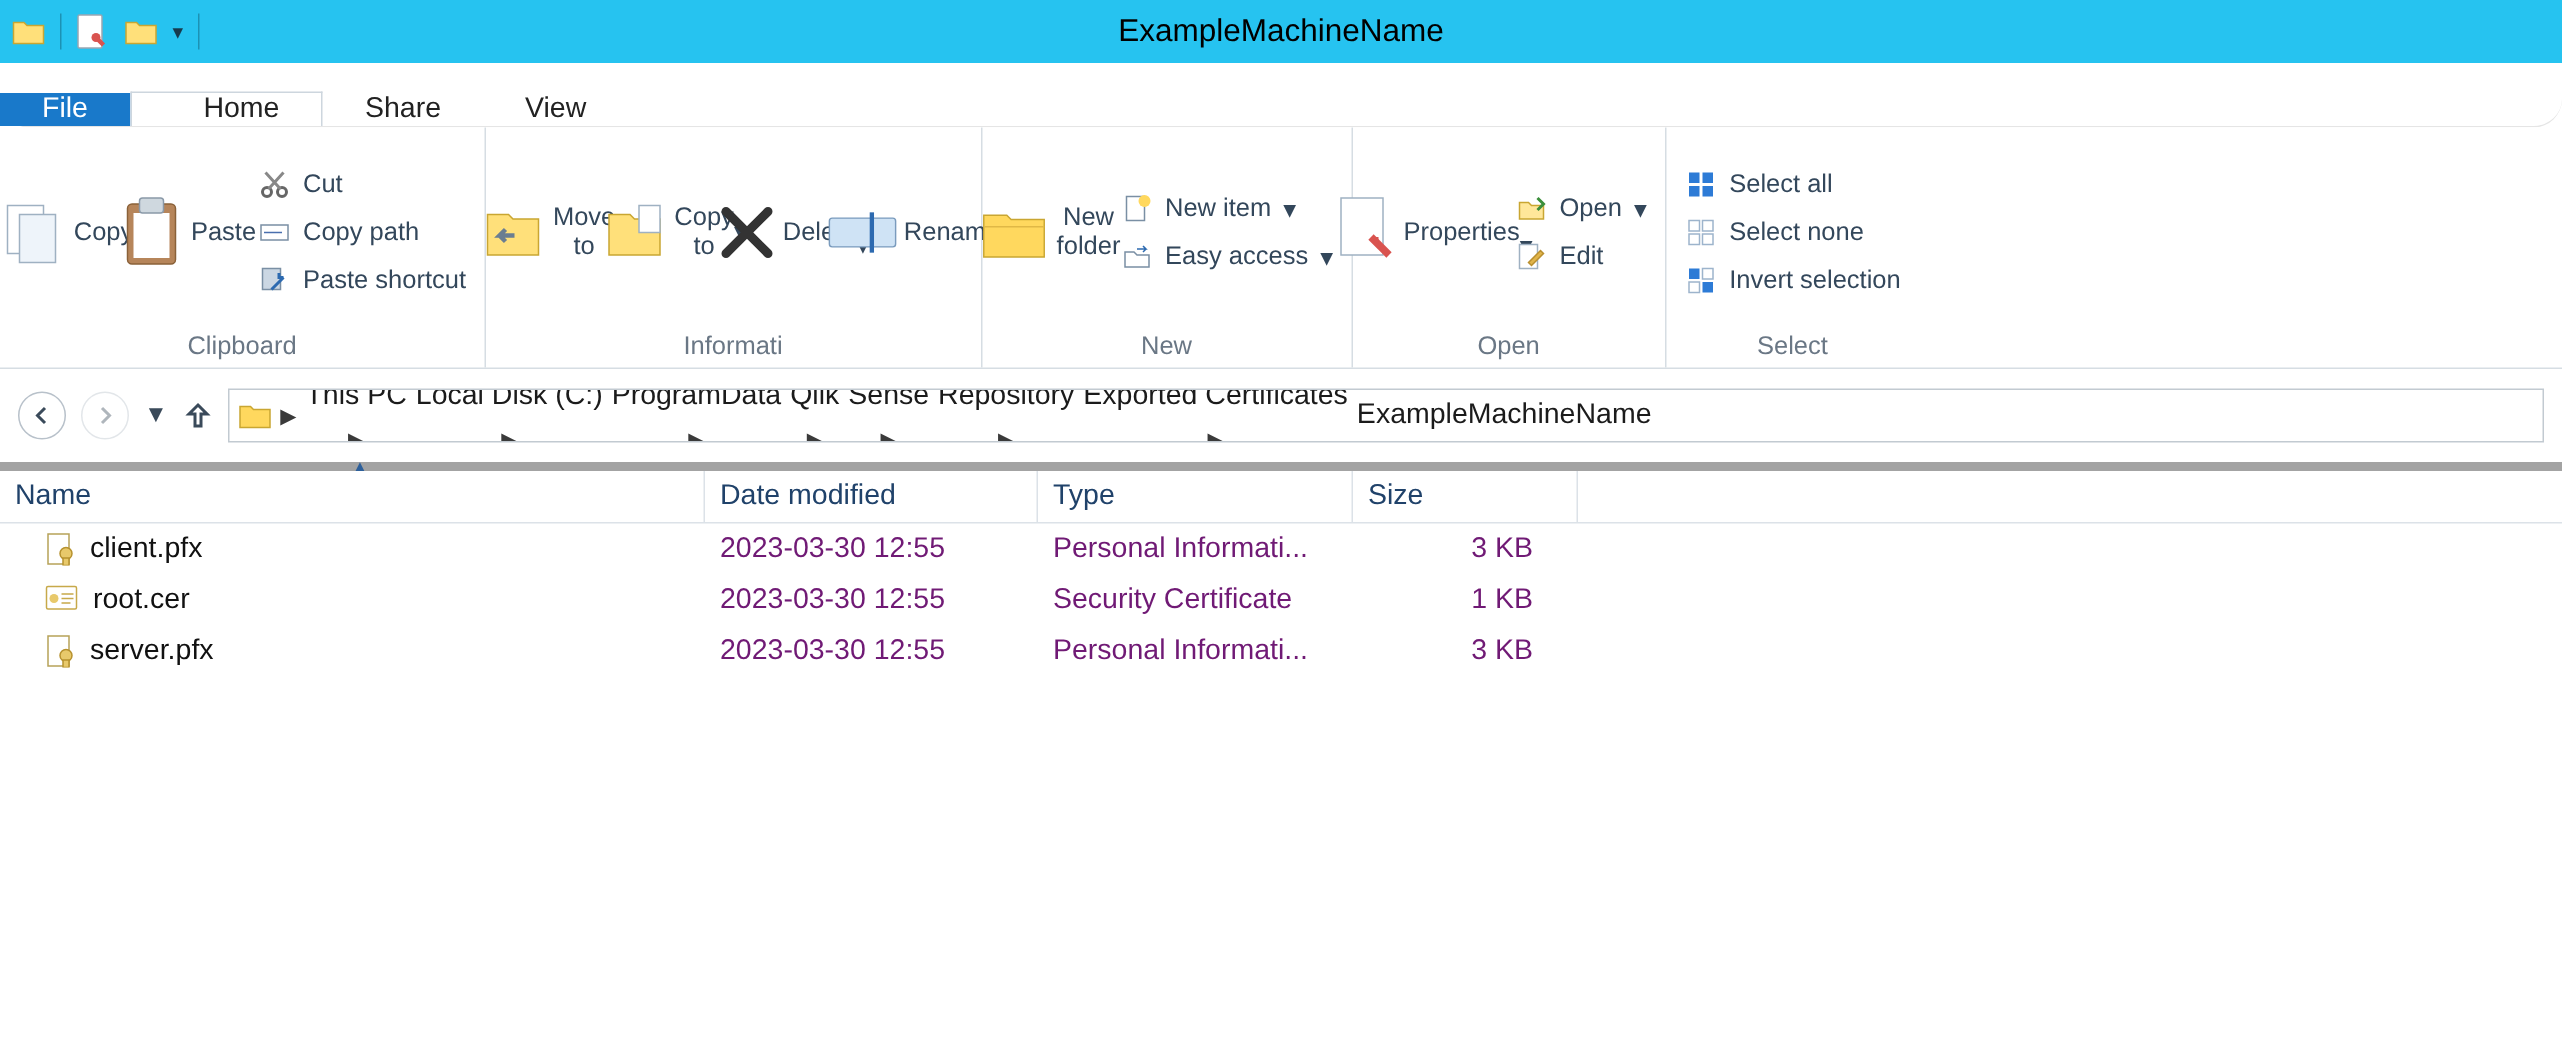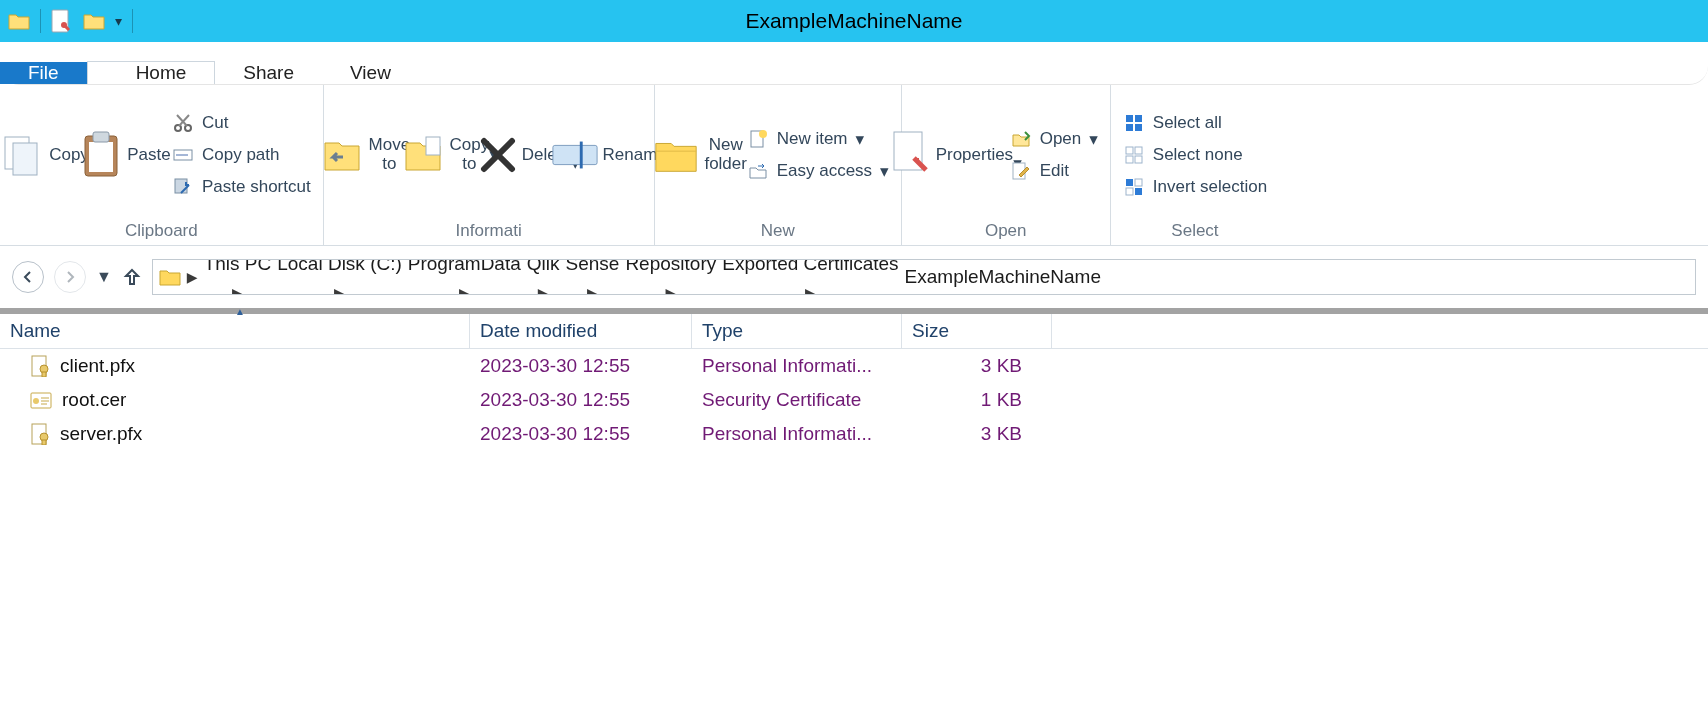--- a/index.html
+++ b/index.html
@@ -191,21 +191,21 @@
   .filerow {
     display: grid;
     grid-template-columns: 470px 222px 210px 150px;
     font-size: 19px;
     color: #3b3b3b;
     padding: 4px 0;
   }
   .filerow > div { padding: 2px 10px; }
   .filerow .name {
     color:#111;
-    display:flex;align-items:flex-end;gap:10px;
+    display:flex;align-items:flex-start;gap:10px;
     padding-left:30px;
   }
   .filerow .size { text-align:right; padding-right:30px; }
   .val { color:#701a75; }
 
   
   svg { display:block; }
 </style>
 </head>
 <body>

